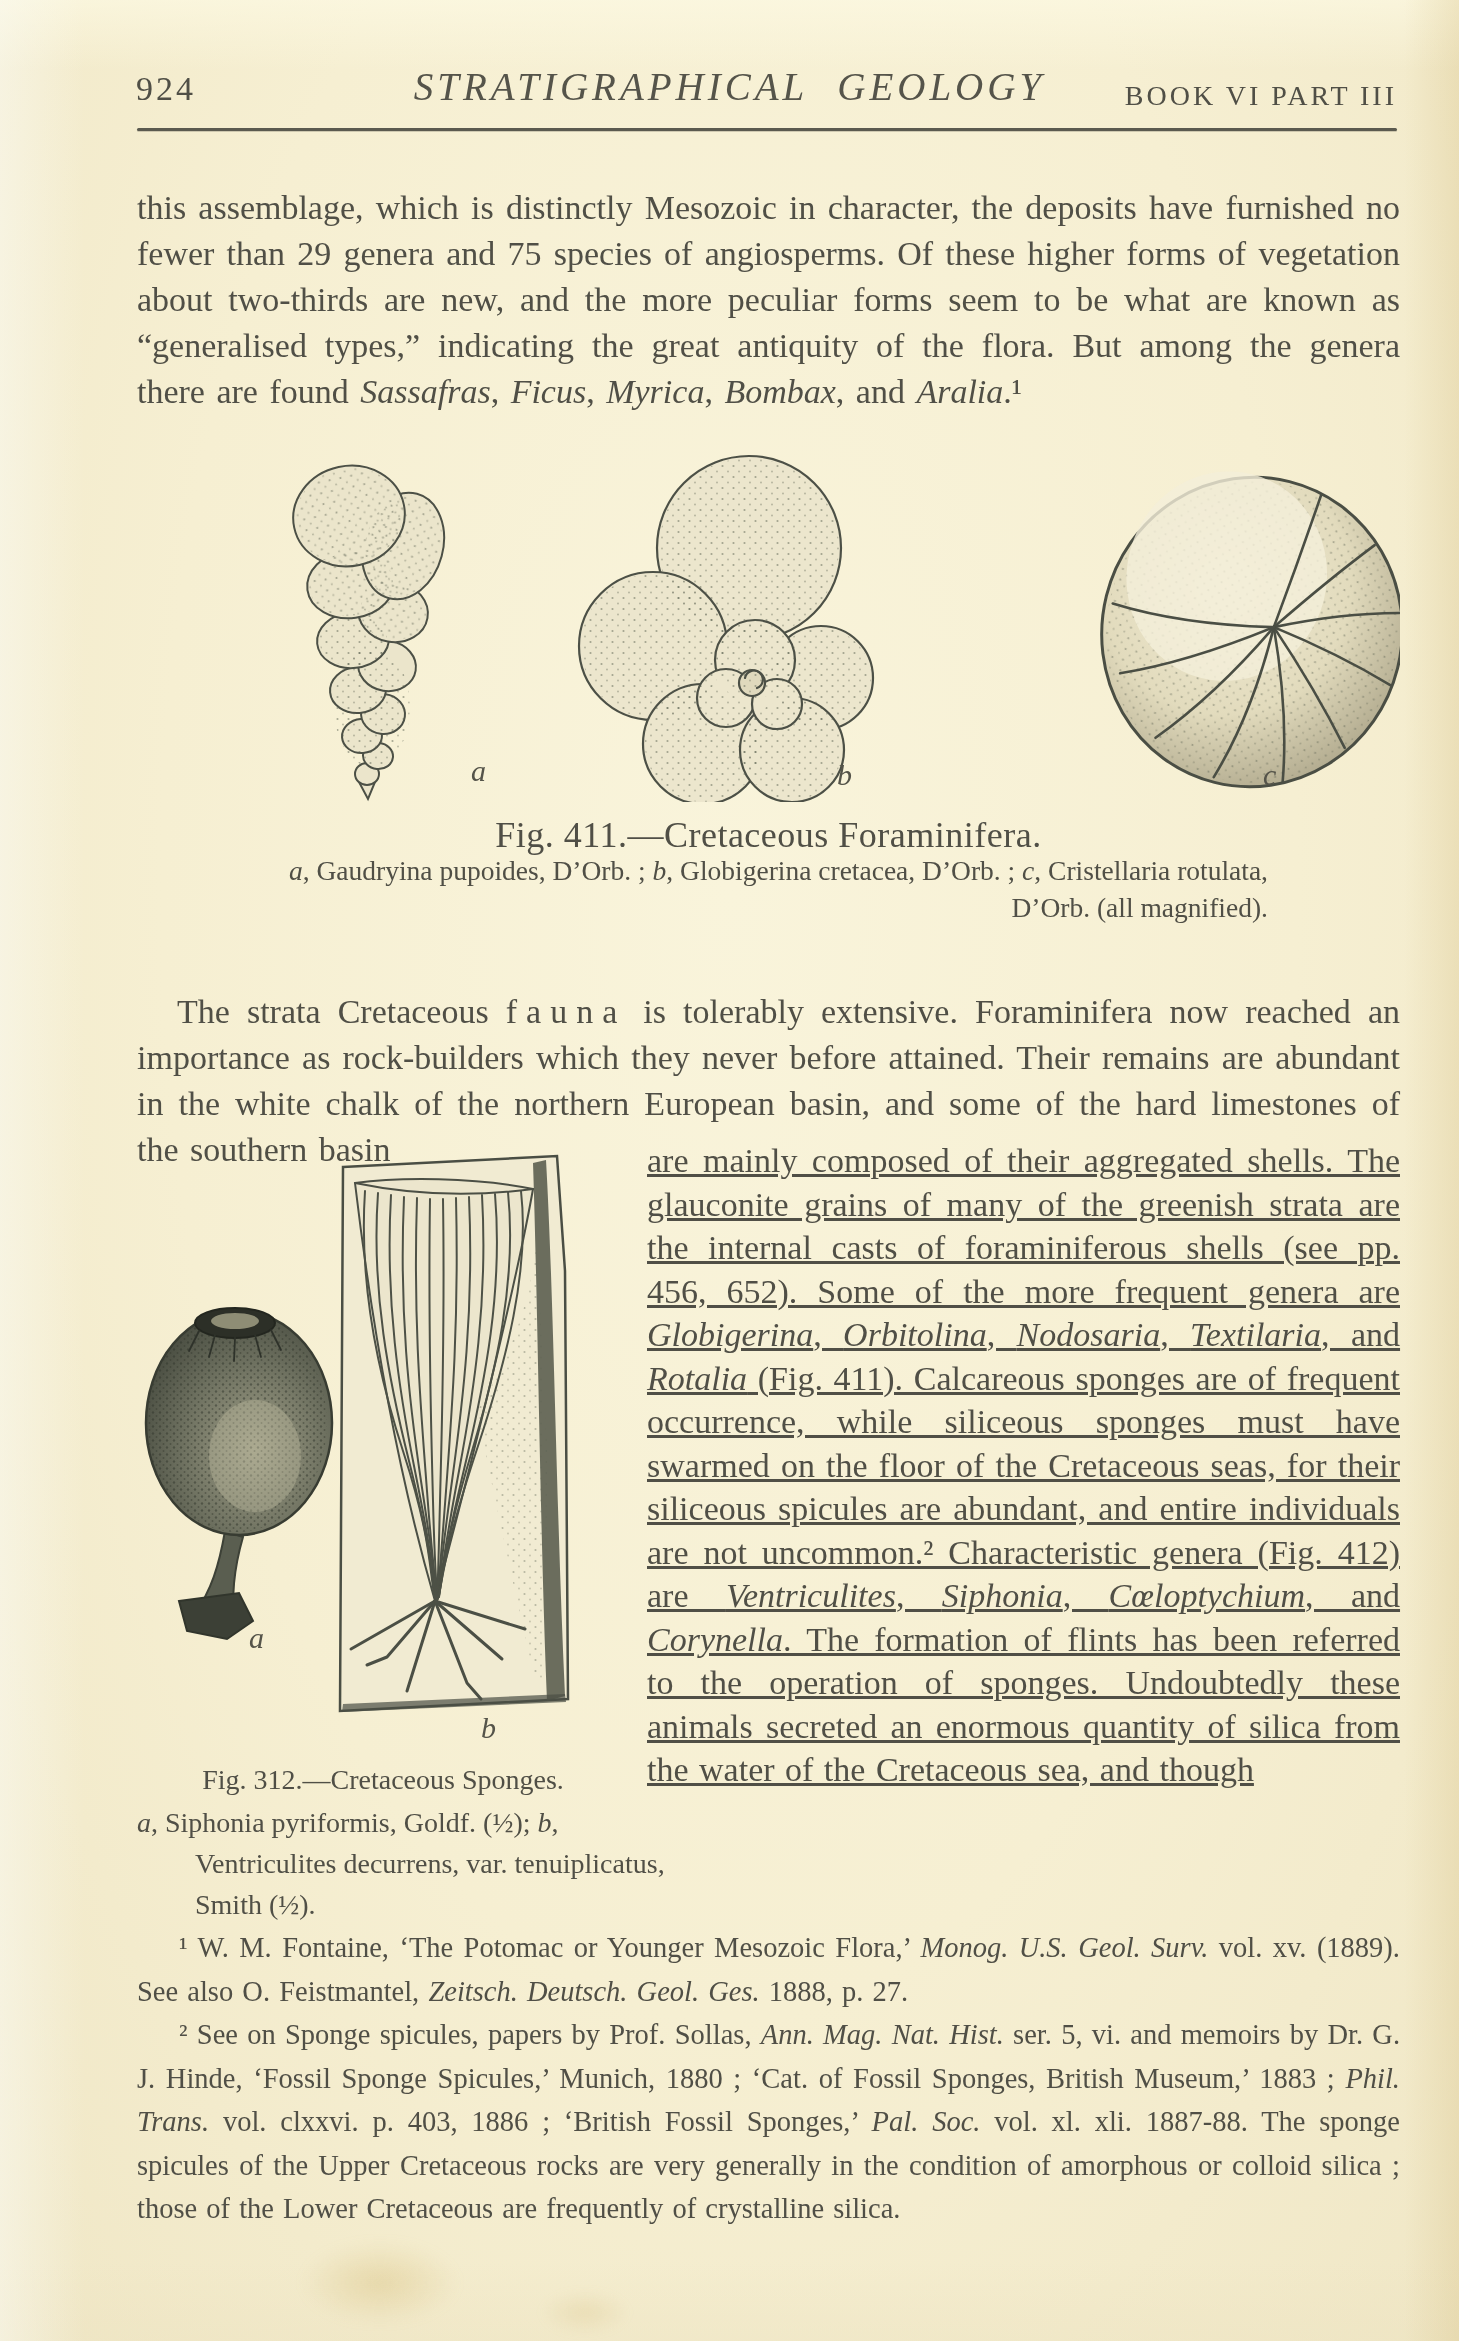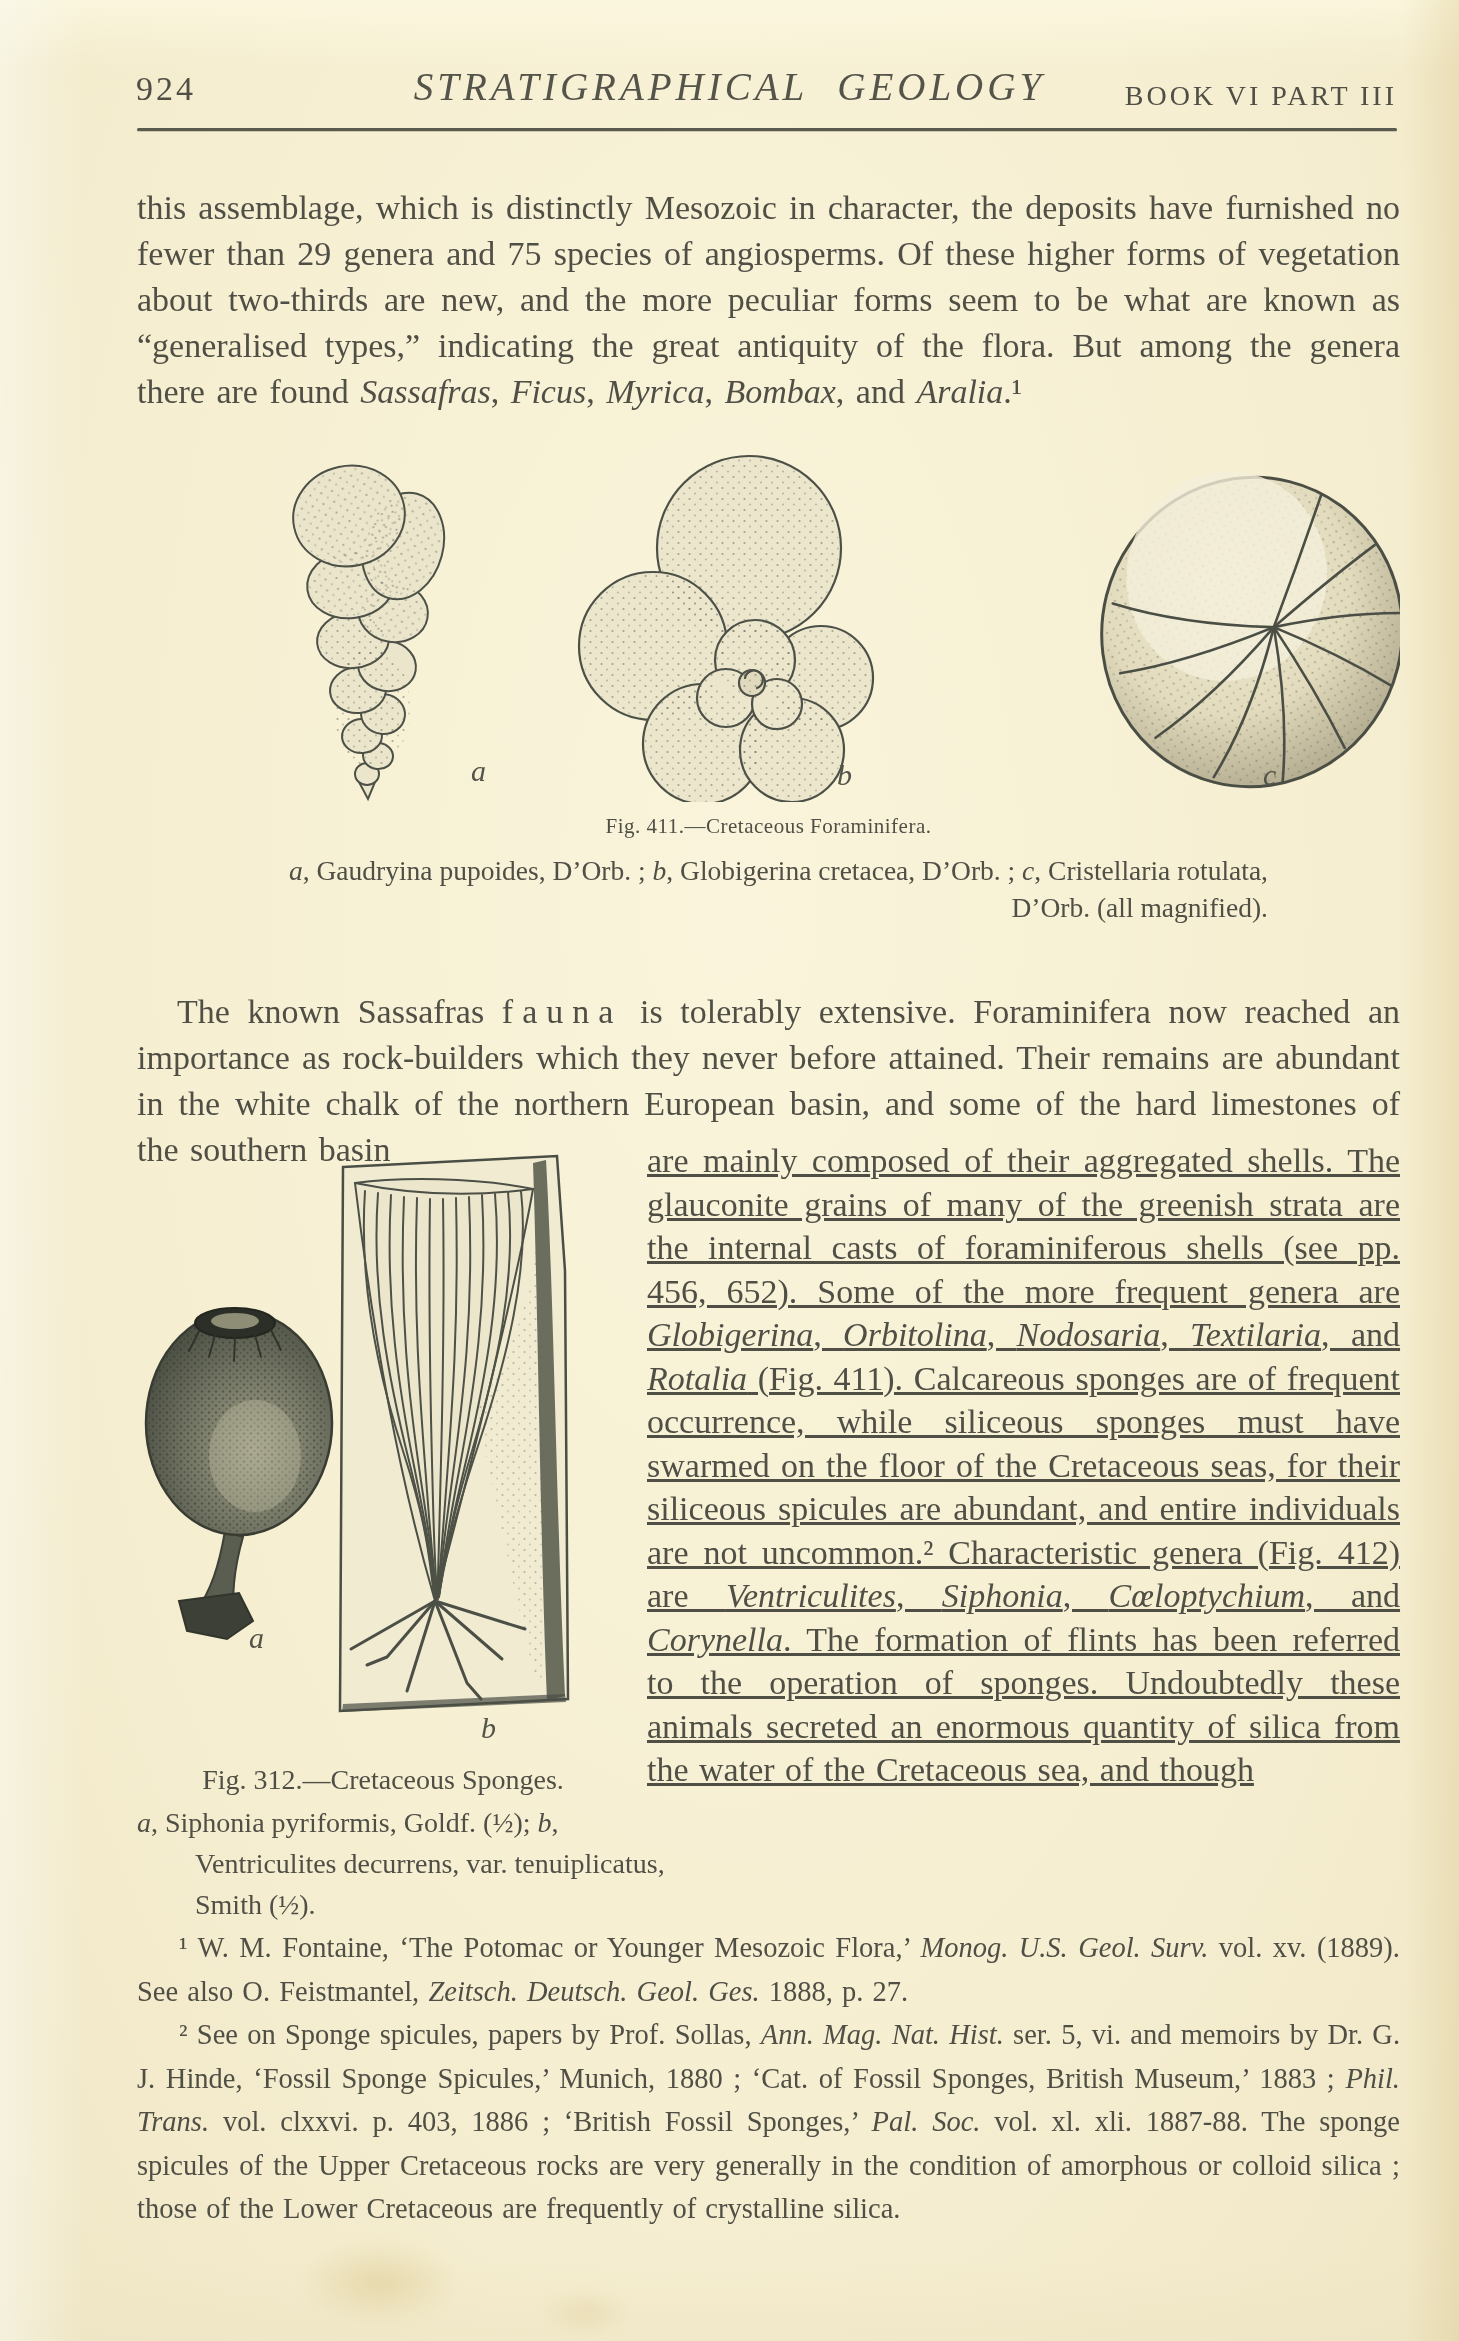--- a/index.html
+++ b/index.html
@@ -27,21 +27,21 @@
   .bodytext{font-size:34px;line-height:46px;text-align:justify;word-spacing:3px;}
   .para1{left:137px;top:151px;width:1263px;}
   .para2a{left:137px;top:955px;width:1263px;text-indent:40px;}
   .para2wrap{left:137px;top:1139px;width:1263px;}
   .para2wrap .bodytext2{font-size:34px;line-height:43.5px;text-align:justify;word-spacing:2px;text-decoration:underline;}
   .seg-i{font-style:italic;}
   .seg-sp{letter-spacing:9px;}
   
   .fig411{left:137px;top:452px;width:1263px;height:500px;}
   .fig-label{font-style:italic;font-size:30px;color:#55544a;}
-  .cap411-title{left:0;right:0;top:362px;text-align:center;font-size:21px;letter-spacing:0.5px;}
+  .cap411-title{left:0;right:0;top:362px;text-align:center;font-size:36px;letter-spacing:0.5px;}
   .cap411-detail{left:131px;top:400px;width:1000px;text-align:right;font-size:27.5px;line-height:37px;}
   
   .fig412{float:left;width:510px;height:777px;margin:0;position:relative;}
   .fig412 svg{display:block;margin-top:12px;}
   .cap412-title{margin-top:18px;text-align:center;width:492px;font-size:28px;}
   .cap412-detail{margin-top:6px;width:470px;padding-left:58px;text-indent:-58px;
     font-size:28px;line-height:41px;box-sizing:content-box;}
   
   .footnotes{left:137px;top:1926px;width:1263px;font-size:28.5px;line-height:43.5px;text-align:justify;word-spacing:2px;}
   .footnotes p{margin:0;text-indent:42px;}
@@ -147,21 +147,21 @@
     </svg>
 
     <span class="abs fig-label" style="left:334px;top:302px;">a</span>
     <span class="abs fig-label" style="left:700px;top:306px;">b</span>
     <span class="abs fig-label" style="left:1126px;top:306px;">c</span>
 
     <div class="abs cap411-title">Fig. 411.—Cretaceous Foraminifera.</div>
     <div class="abs cap411-detail"><span class="seg-i">a</span><span>, Gaudryina pupoides, D’Orb. ; </span><span class="seg-i">b</span><span>, Globigerina cretacea, D’Orb. ; </span><span class="seg-i">c</span><span>, Cristellaria rotulata, D’Orb. (all magnified).</span></div>
   </div>
 
-  <p class="abs bodytext para2a"><span>The known Sassafras </span><span class="seg-sp">fauna</span><span> is tolerably extensive.  Foraminifera now reached an importance as rock-builders which they never before attained.  Their remains are abundant in the white chalk of the northern European basin, and some of the hard limestones of the southern basin</span></p>
+  <p class="abs bodytext para2a"><span>The strata Cretaceous </span><span class="seg-sp">fauna</span><span> is tolerably extensive.  Foraminifera now reached an importance as rock-builders which they never before attained.  Their remains are abundant in the white chalk of the northern European basin, and some of the hard limestones of the southern basin</span></p>
 
   <div class="abs para2wrap">
 
     <figure class="fig412">
       <svg width="510" height="595" viewBox="0 0 510 595" class="drawing">
         <defs>
           <radialGradient id="bulbG" cx="58%" cy="62%" r="70%">
             <stop offset="0%" stop-color="#a3a28a"></stop>
             <stop offset="55%" stop-color="#6e7160"></stop>
             <stop offset="100%" stop-color="#43473c"></stop>

